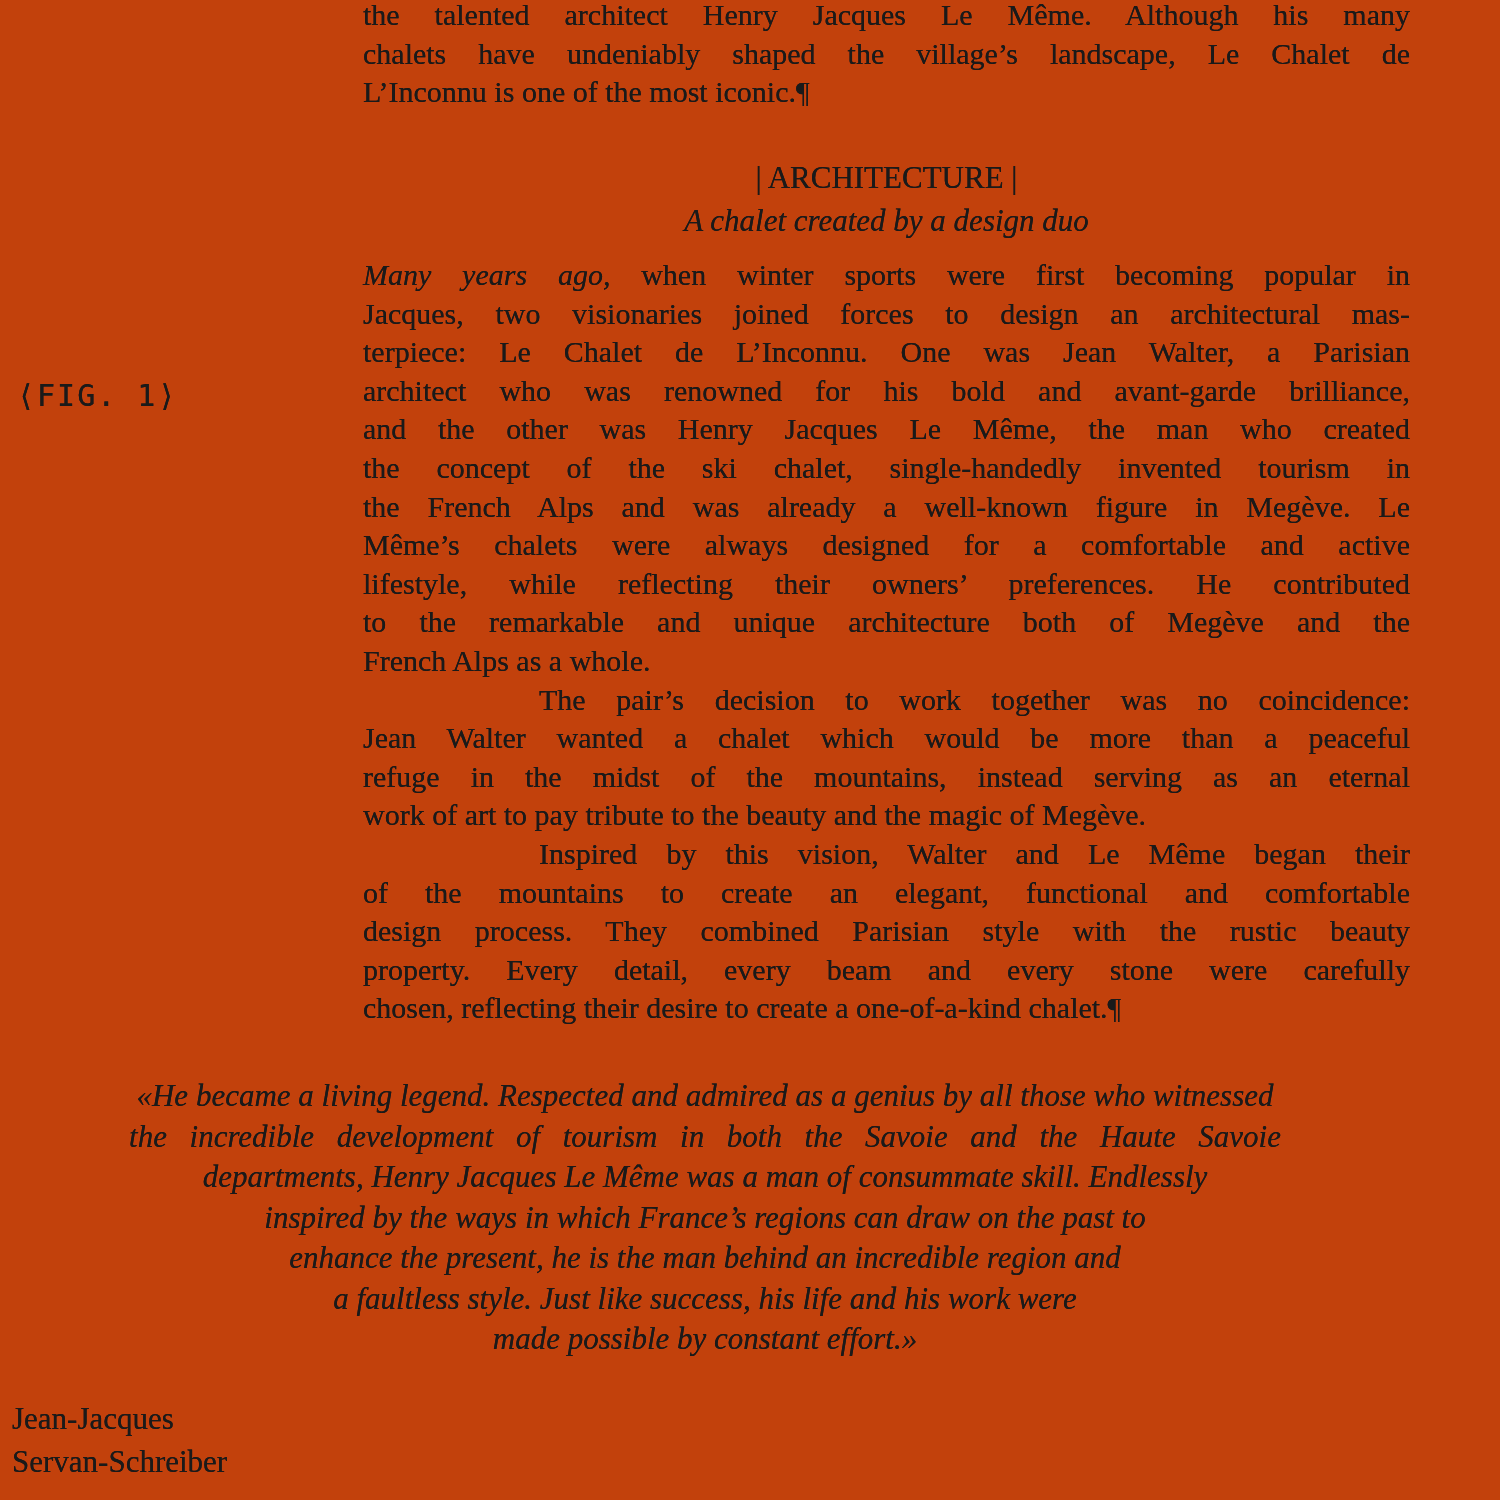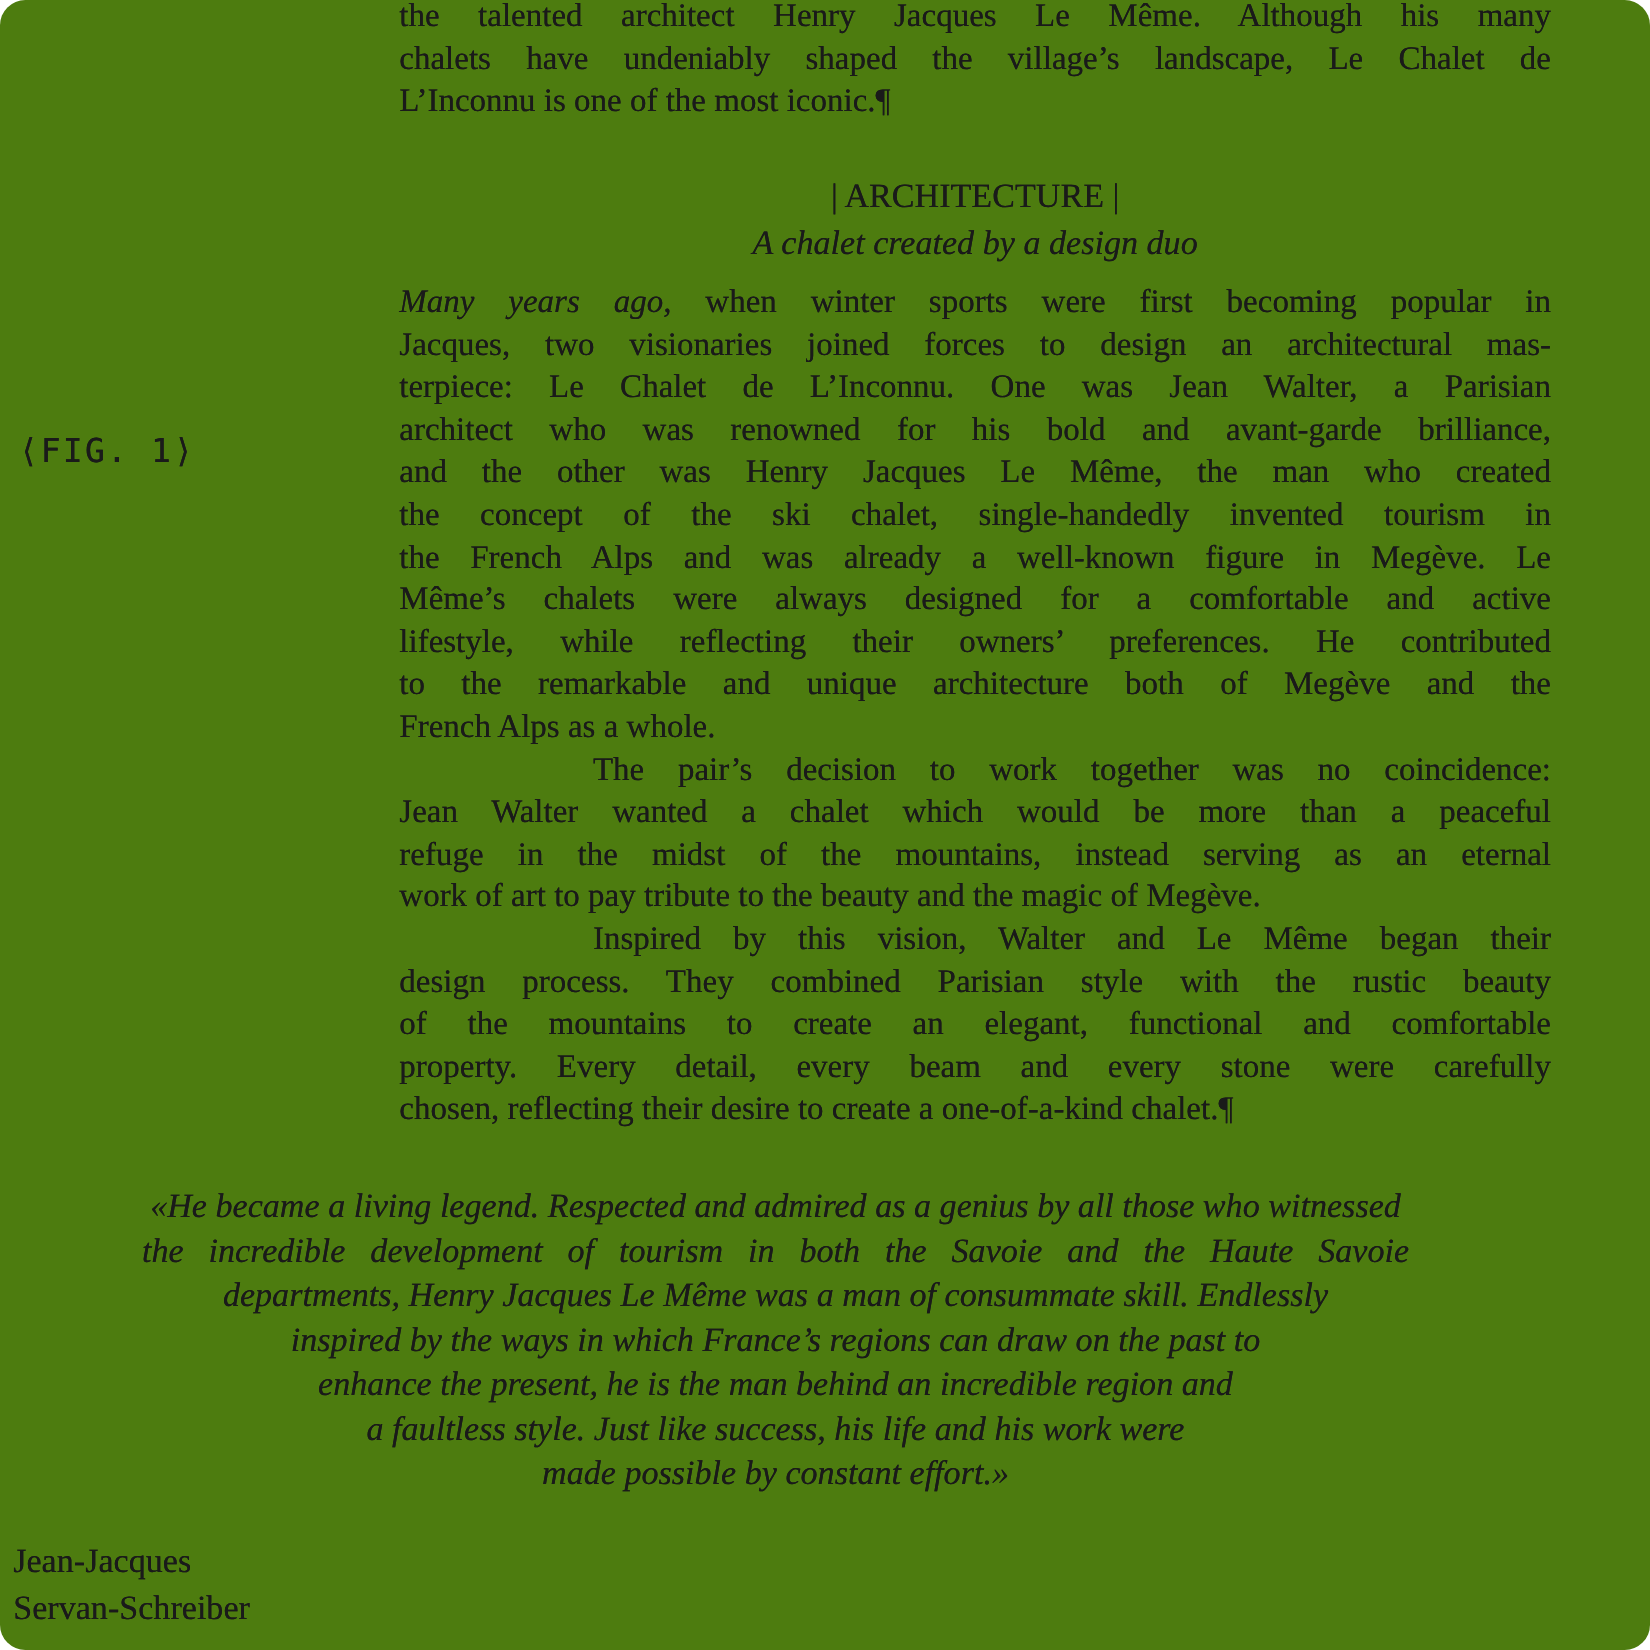--- a/index.html
+++ b/index.html
@@ -1,32 +1,31 @@
 <!DOCTYPE html>
 <html><head>
 <meta charset="utf-8">
 <style>
   html,body { margin:0; padding:0; }
   .page {
     position: relative;
     width: 1500px;
     height: 1500px;
-    background: #4d7c0f;
+    background: #c2410c;
     color: #1a1a1a;
     font-family: "Liberation Serif", serif;
     overflow: hidden;
     text-shadow: 0 0 0.5px currentColor;
-    border-radius: 23px;
   }
   .abs { position: absolute; }
 
   
   .top-fragment   { top: -4px;  left: 363px; width: 1047px; font-size: 30px; line-height: 38.6px; }
   .section-heading{ top: 156px; left: 363px; width: 1047px; text-align: center; font-size: 31px; line-height: 43px; }
-  .fig-labels     { top: 267px; left: 17px;  width: 330px;
+  .fig-labels     { top: 252px; left: 17px;  width: 330px;
                     font-family: "DejaVu Sans Mono", "DejaVu Sans", monospace;
                     font-size: 30px; line-height: 41px; letter-spacing: 2px; white-space: pre; }
   .body-col       { top: 256px; left: 363px; width: 1047px; font-size: 30px; line-height: 38.6px; }
   .pull-quote     { top: 1076px; left: 30px; width: 1350px; text-align: center;
                     font-style: italic; font-size: 31px; line-height: 40.5px; }
   .attribution    { top: 1397px; left: 12px; width: 1400px; text-align: left;
                     font-size: 31px; line-height: 43px; }
 
   
   .jline { text-align: justify; text-align-last: justify; }
@@ -81,22 +80,22 @@
     <div>
 
     <div class="jline indent">The pair’s decision to work together was no coincidence:</div>
         <div class="jline">Jean Walter wanted a chalet which would be more than a peaceful</div>
         <div class="jline">refuge in the midst of the mountains, instead serving as an eternal</div>
         <div class="jline last">work of art to pay tribute to the beauty and the magic of Megève.</div>
       </div>
     <div>
 
     <div class="jline indent">Inspired by this vision, Walter and Le Même began their</div>
+        <div class="jline">of the mountains to create an elegant, functional and comfortable</div>
         <div class="jline">design process. They combined Parisian style with the rustic beauty</div>
-        <div class="jline">of the mountains to create an elegant, functional and comfortable</div>
         <div class="jline">property. Every detail, every beam and every stone were carefully</div>
         <div class="jline last">chosen, reflecting their desire to create a one-of-a-kind chalet.¶</div>
       </div>
   </div>
 
   <div class="abs pull-quote">
 
   <div class="cline">«He became a living legend. Respected and admired as a genius by all those who witnessed</div>
       <div class="cline wide">the incredible development of tourism in both the Savoie and the Haute Savoie</div>
       <div class="cline">departments, Henry Jacques Le Même was a man of consummate skill. Endlessly</div>

